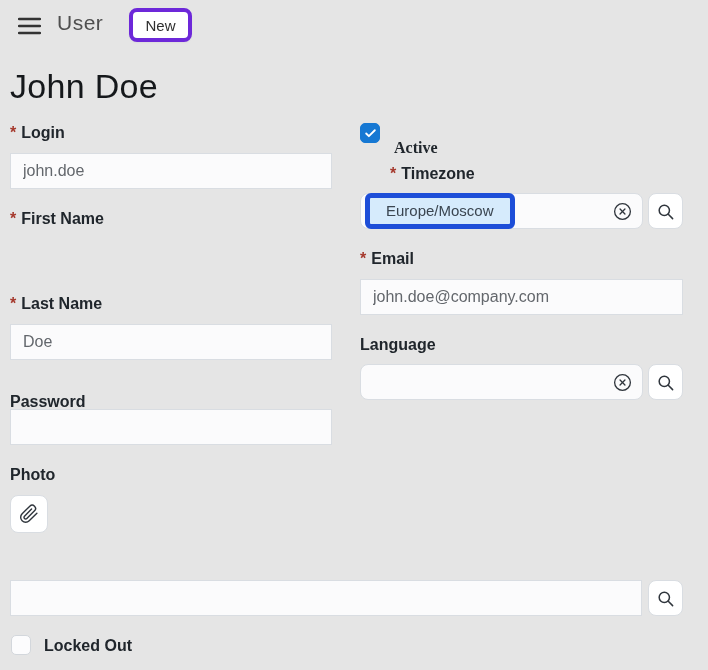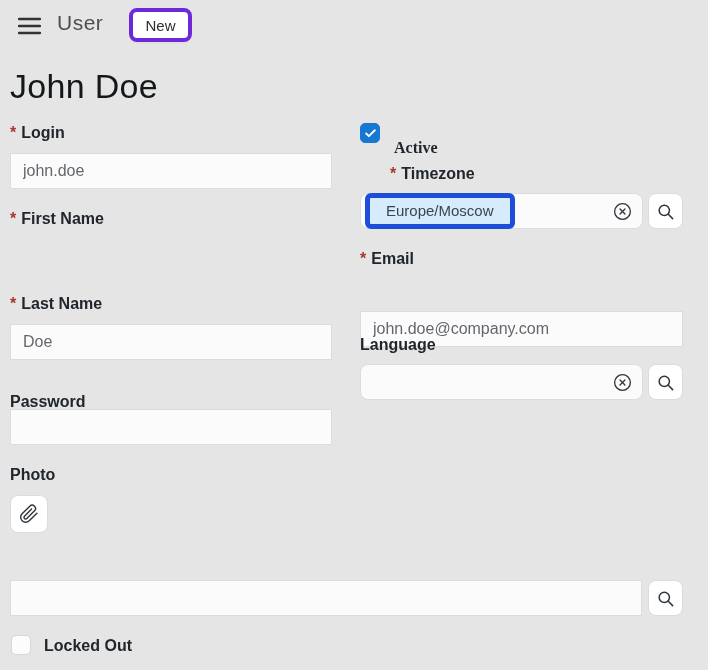--- a/index.html
+++ b/index.html
@@ -118,21 +118,21 @@
       <svg width="19" height="19" viewBox="0 0 24 24" fill="none" stroke="#2f353c" stroke-width="1.9" stroke-linecap="round">
           <circle cx="10.5" cy="10.5" r="6.5"></circle>
           <line x1="15.5" y1="15.5" x2="21" y2="21"></line>
         </svg>
     </span>
   </button>
 
   <div class="lbl" style="left:360px;top:249px;">
     <span class="req">*</span><span>Email</span>
   </div>
-  <input class="inp" style="left: 360px; top: 279px; width: 323px; margin-top: 32px;" value="john.doe@company.com">
+  <input class="inp" style="left: 360px; top: 279px; width: 323px;" value="john.doe@company.com">
 
   <div class="lbl" style="left:360px;top:335px;">Language</div>
   <div class="combo" style="left:360px;top:364px;width:283px;">
     <button class="clear-btn">
       <span style="display:flex;">
         <svg width="21" height="21" viewBox="0 0 24 24" fill="none" stroke="#2f353c" stroke-width="1.5" stroke-linecap="round">
             <circle cx="12" cy="12" r="9"></circle>
             <line x1="9.2" y1="9.2" x2="14.8" y2="14.8"></line>
             <line x1="14.8" y1="9.2" x2="9.2" y2="14.8"></line>
           </svg>

